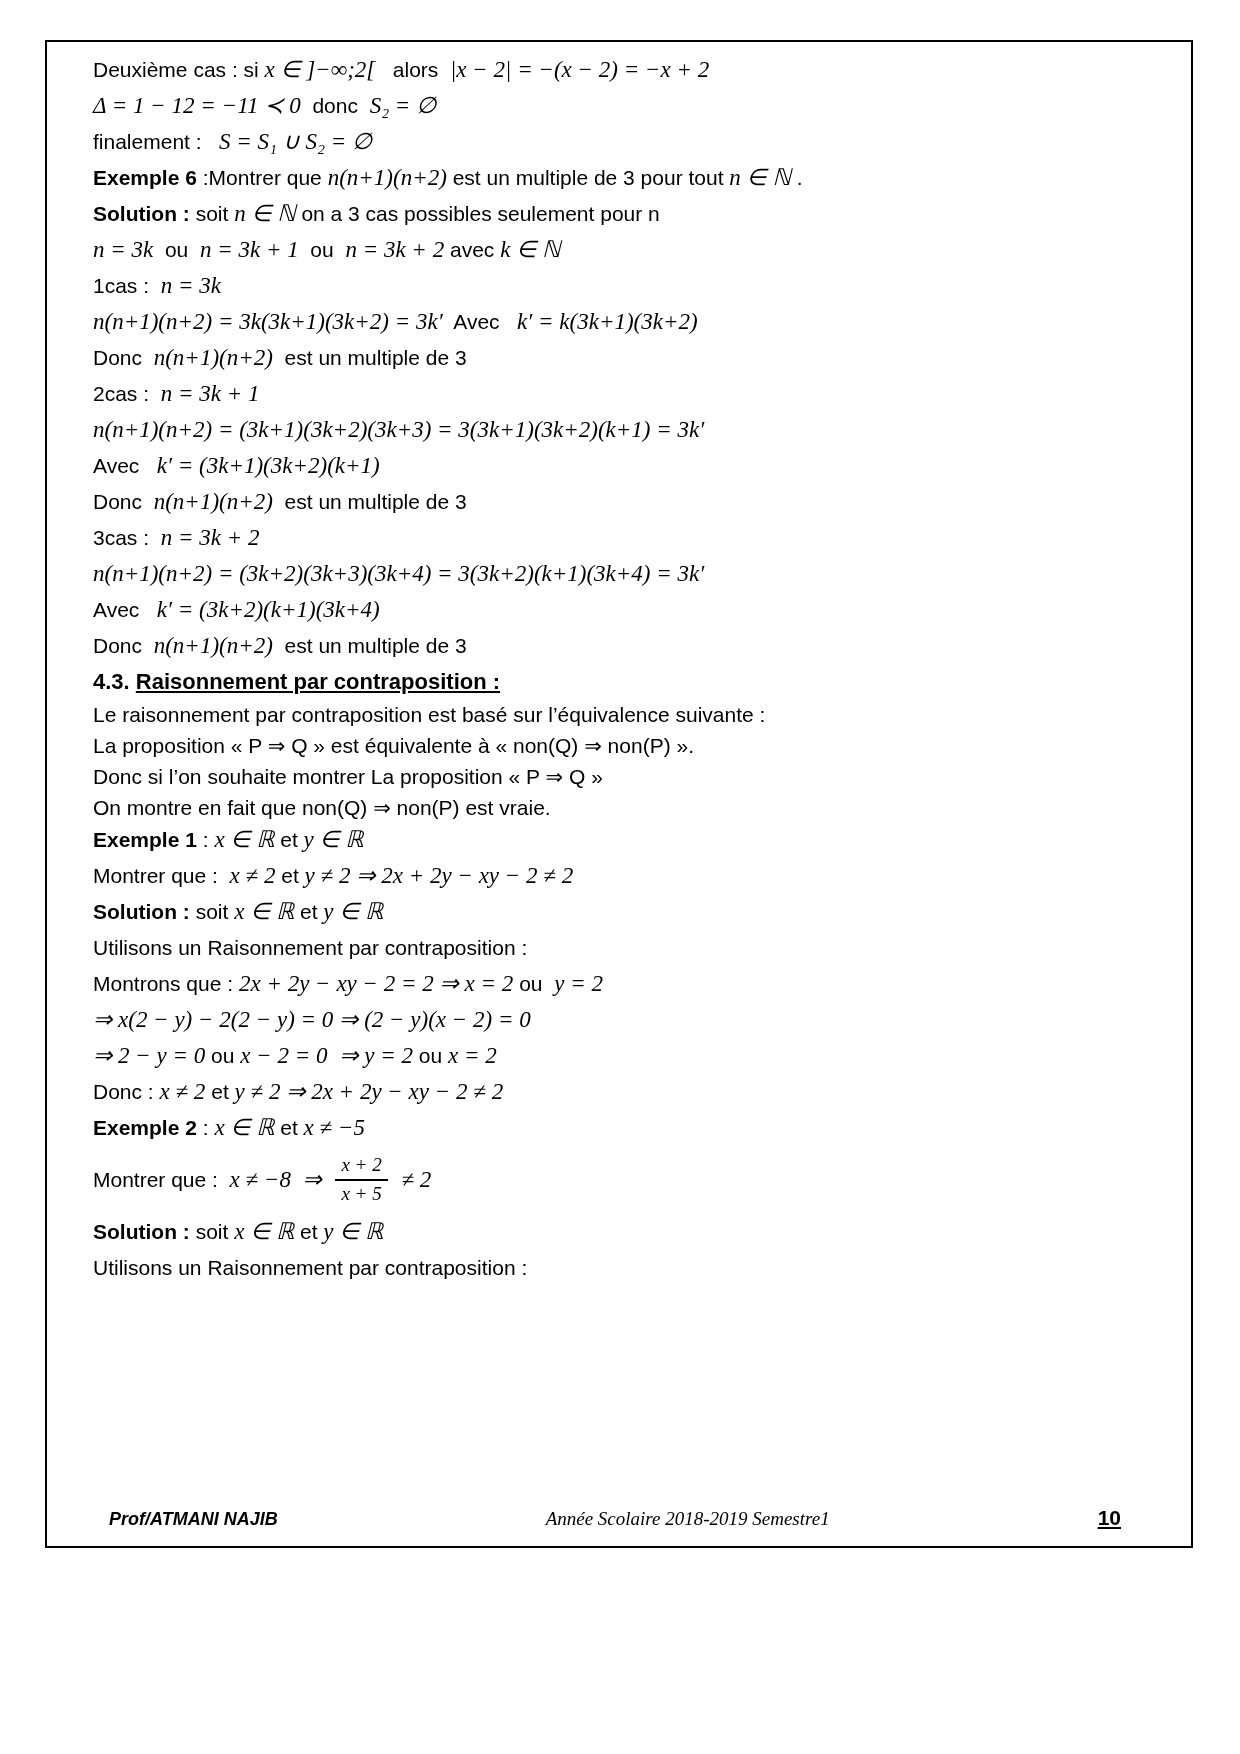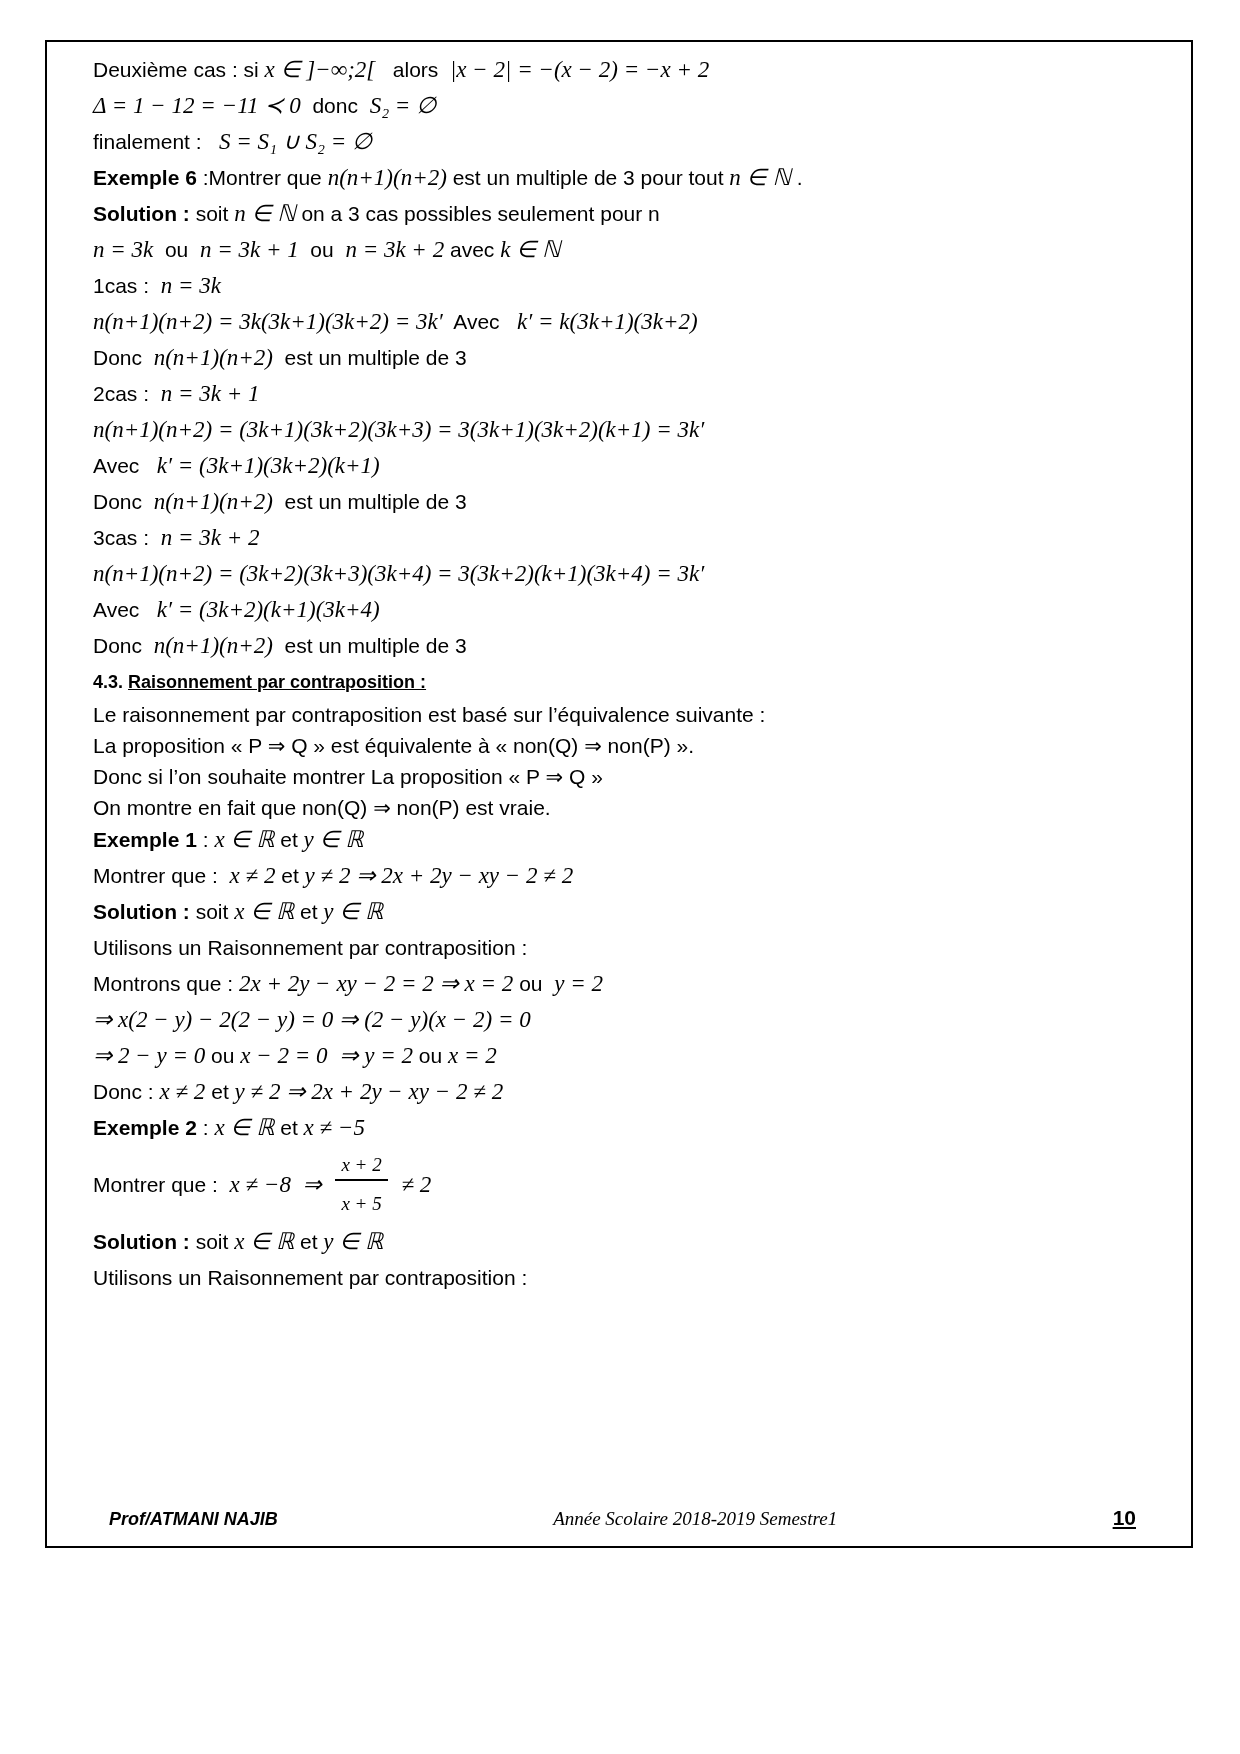--- a/index.html
+++ b/index.html
@@ -21,21 +21,21 @@
     padding: 12px 30px 0 46px;
   }
   .line {
     font-family: "Liberation Sans", sans-serif;
     font-size: 21px;
     line-height: 32px;
     margin-bottom: 4px;
     white-space: pre-wrap;
   }
   .line.tight { line-height: 30px; margin-bottom: 1px; }
-  .line.heading { font-size: 18px; margin-top: 2px; margin-bottom: 2px; }
+  .line.heading { font-size: 22px; margin-top: 2px; margin-bottom: 2px; }
   .line.tall { display: flex; align-items: center; padding: 6px 0 6px 0; }
   .s-n { font-family: "Liberation Sans", sans-serif; white-space: pre-wrap; }
   .s-b { font-family: "Liberation Sans", sans-serif; font-weight: bold; white-space: pre-wrap; }
   .s-u { font-family: "Liberation Sans", sans-serif; white-space: pre-wrap; }
   .s-bu { font-family: "Liberation Sans", sans-serif; font-weight: bold; text-decoration: underline; white-space: pre-wrap; }
   .s-m {
     font-family: "Liberation Serif", serif;
     font-style: italic;
     font-size: 23px;
     white-space: pre-wrap;
@@ -45,24 +45,24 @@
     flex-direction: column;
     align-items: center;
     vertical-align: middle;
     font-family: "Liberation Serif", serif;
     font-style: italic;
     font-size: 19px;
     line-height: 1.2;
     margin: 0 8px;
   }
   .frac .num { border-bottom: 2px solid #000; padding: 0 6px 2px 6px; }
-  .frac .den { padding-top: 12px; }
+  .frac .den { padding-top: 2px; }
   .footer {
     position: absolute;
-    left: 0; right: 0; bottom: 16px;
+    left: 0; right: 15px; bottom: 16px;
     display: flex;
     justify-content: space-between;
     align-items: baseline;
     padding: 0 55px 0 62px;
     margin-top: 36px;
   }
   .f-left {
     font-family: "Liberation Sans", sans-serif;
     font-weight: bold; font-style: italic;
     font-size: 18px;

